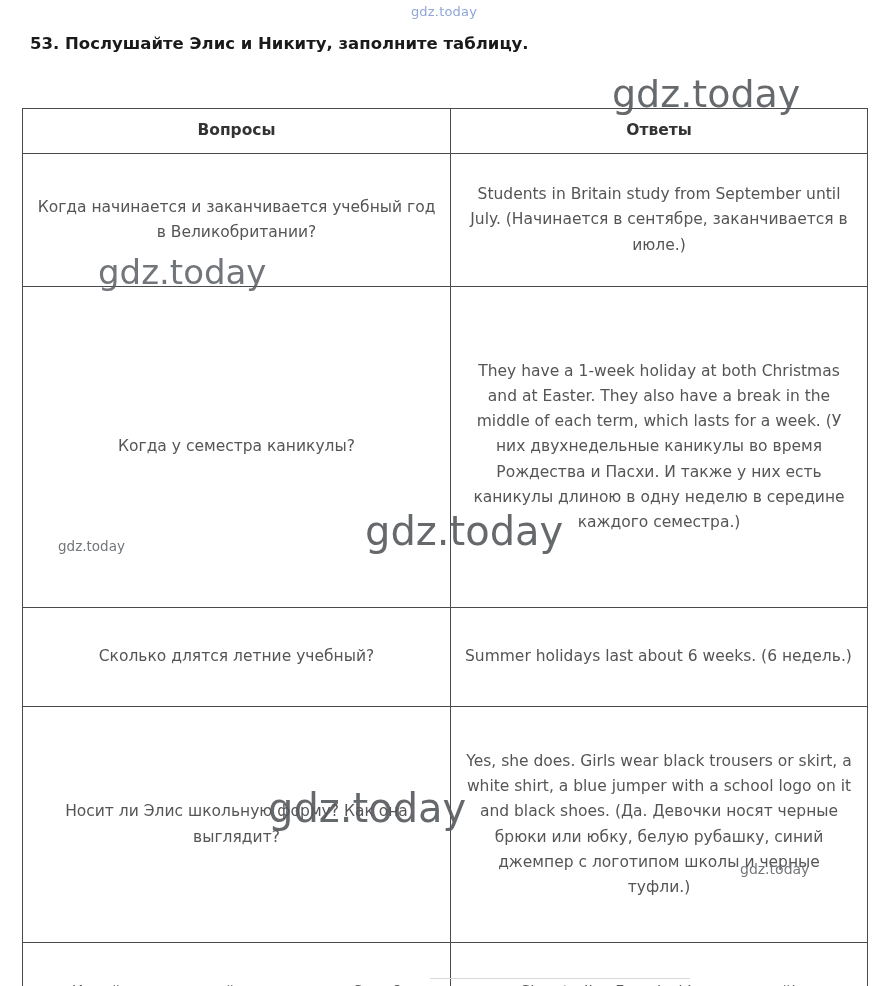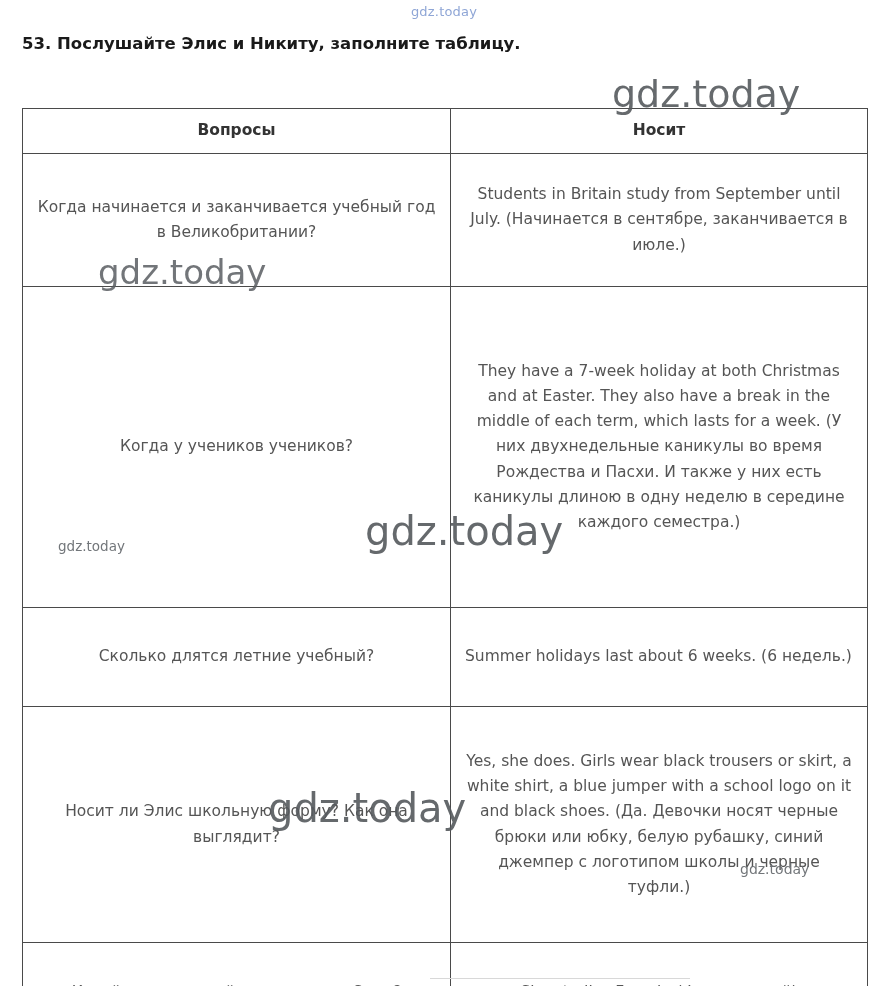--- a/index.html
+++ b/index.html
@@ -34,21 +34,21 @@
     font-size: 13px;
     color: #8fa6d6;
     letter-spacing: 0.2px;
     pointer-events: none;
   }
 
   
   .task-heading {
     position: absolute;
     top: 34px;
-    left: 22px;
+    left: 30px;
     font-size: 16.5px;
     font-weight: bold;
     color: #1a1a1a;
     font-family: "DejaVu Sans", sans-serif;
   }
   .task-heading .num {
     font-weight: bold;
   }
 
   
@@ -178,31 +178,31 @@
 
   <div class="tbl-wrap">
     <table class="qa">
       <colgroup>
         <col class="c1">
         <col class="c2">
       </colgroup>
       <thead>
         <tr>
           <th>Вопросы</th>
-          <th>Носит</th>
+          <th>Ответы</th>
         </tr>
       </thead>
       <tbody>
         <tr class="row-1">
           <td class="q">Когда начинается и заканчивается учебный год в Великобритании?</td>
           <td class="a">Students in Britain study from September until July. (Начинается в сентябре, заканчивается в июле.)</td>
         </tr>
         <tr class="row-2">
-          <td class="q">Когда у учеников учеников?</td>
-          <td class="a">They have a 7-week holiday at both Christmas and at Easter. They also have a break in the middle of each term, which lasts for a week. (У них двухнедельные каникулы во время Рождества и Пасхи. И также у них есть каникулы длиною в одну неделю в середине каждого семестра.)</td>
+          <td class="q">Когда у семестра каникулы?</td>
+          <td class="a">They have a 1-week holiday at both Christmas and at Easter. They also have a break in the middle of each term, which lasts for a week. (У них двухнедельные каникулы во время Рождества и Пасхи. И также у них есть каникулы длиною в одну неделю в середине каждого семестра.)</td>
         </tr>
         <tr class="row-3">
           <td class="q">Сколько длятся летние учебный?</td>
           <td class="a left">Summer holidays last about 6 weeks. (6 недель.)</td>
         </tr>
         <tr class="row-4">
           <td class="q">Носит ли Элис школьную форму? Как она выглядит?</td>
           <td class="a">Yes, she does. Girls wear black trousers or skirt, a white shirt, a blue jumper with a school logo on it and black shoes. (Да. Девочки носят черные брюки или юбку, белую рубашку, синий джемпер с логотипом школы и черные туфли.)</td>
         </tr>
         <tr class="row-5">

